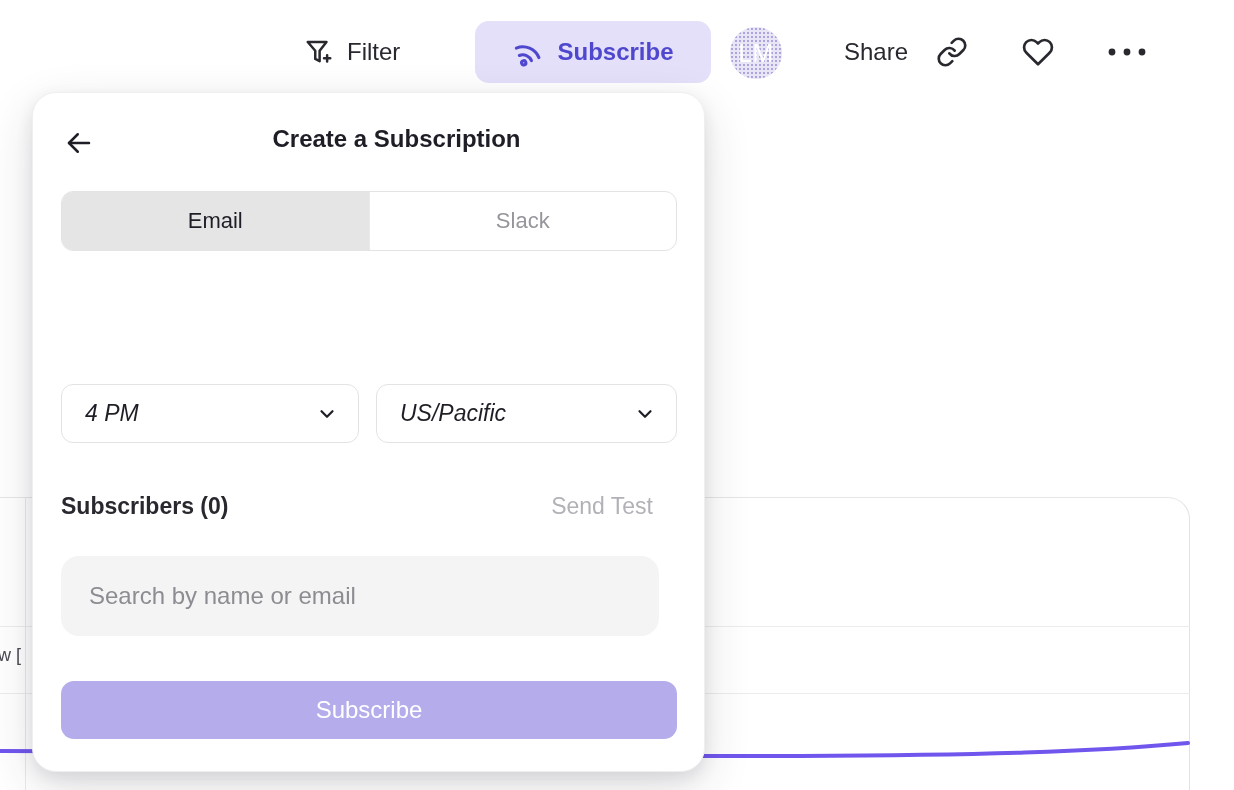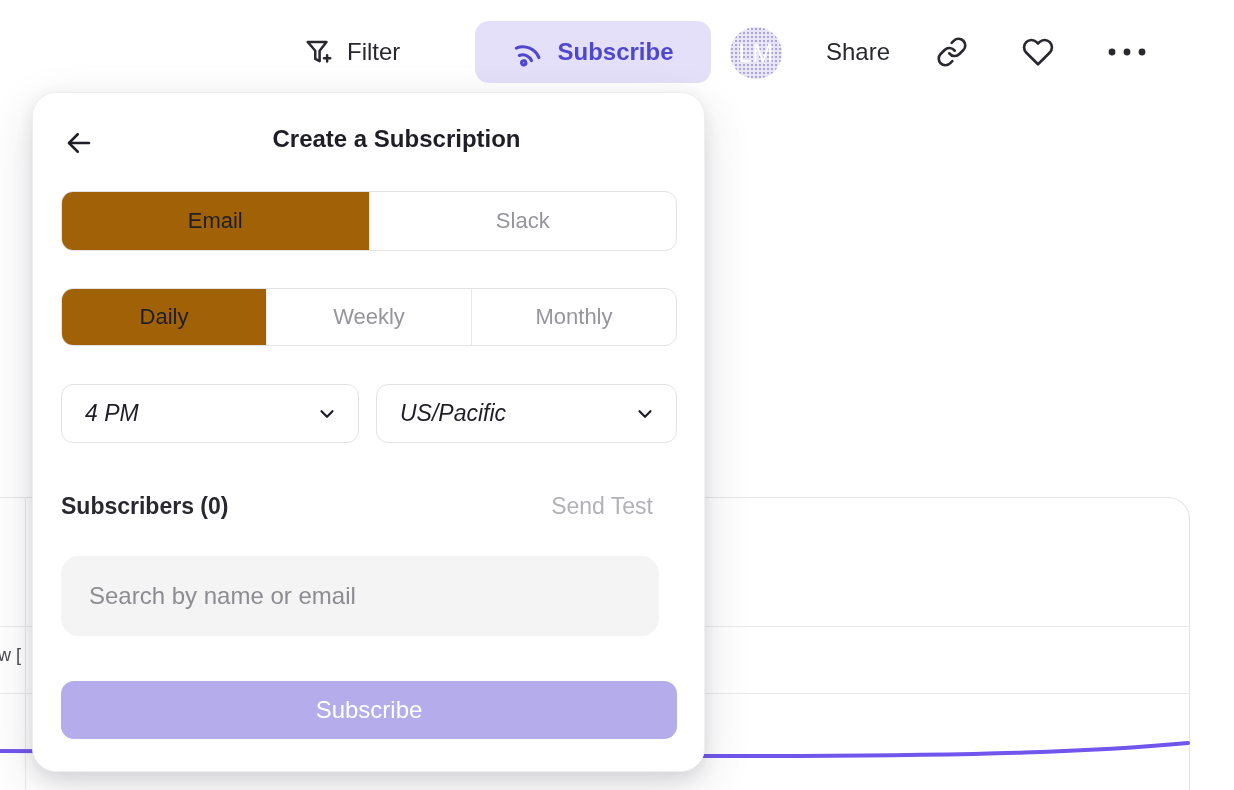--- a/index.html
+++ b/index.html
@@ -24,41 +24,41 @@
   #subscribe-chip { left:475px; top:21px; width:236px; height:62px; border-radius:14px;
     background:#e4e0fa; justify-content:center; gap:13px; cursor:pointer; }
   #subscribe-chip .lbl { font-size:24px; font-weight:600; color:#4f47cd; }
   #avatar { left:730px; top:27px; width:52px; height:52px; border-radius:50%;
     background-color:#e7e5f6;
     background-image:radial-gradient(#aca5dd 1.1px, rgba(0,0,0,0) 1.4px);
     background-size:4px 4px;
     display:flex; align-items:center; justify-content:center; }
   #avatar .lbl { color:#fff; font-weight:400; font-size:25px; letter-spacing:.5px; }
   #share-btn { left:826px; top:33px; height:38px; cursor:pointer; }
-  #share-btn .lbl { font-size:24px; font-weight:500; color:#29282f; }
+  #share-btn .lbl { font-size:24px; font-weight:500; color:#29282f;margin-left:18px; }
   #link-btn  { left:936px; top:36px; cursor:pointer; }
   #heart-btn { left:1022px; top:36px; cursor:pointer; }
   #more-btn  { left:1106px; top:40px; cursor:pointer; }
 
   
   #modal { position:absolute; left:32px; top:92px; width:673px; height:680px; z-index:10;
     background:#fff; border-radius:24px; border:1px solid #efefef;
     box-shadow:0 6px 16px rgba(40,40,60,.10), 0 16px 48px rgba(40,40,60,.14); }
   #modal-header { position:absolute; left:0; top:30px; width:100%; height:40px; }
   #back-btn { position:absolute; left:30px; top:4px; width:32px; height:32px; cursor:pointer;
     display:flex; align-items:center; justify-content:center; }
   #modal-title { position:absolute; left:0; top:2px; width:100%; text-align:center;
     font-size:24px; font-weight:600; color:#1f1e26;margin-left:28px; }
 
   .seg { position:absolute; left:28px; width:616px; border:1px solid #e3e3e3;
     border-radius:12px; background:#fff; display:flex; overflow:hidden; }
   .seg .opt { flex:1; display:flex; align-items:center; justify-content:center;
     font-size:22px; color:#96959c; cursor:pointer; border-left:1px solid #e9e9e9; }
   .seg .opt:first-child { border-left:none; }
-  .seg .opt.sel { background:#a16207; color:#1f1e26; font-weight:500; }
+  .seg .opt.sel { background:#e5e5e5; color:#1f1e26; font-weight:500; }
   #seg-channel { top:98px; height:60px; }
   #seg-freq    { top:195px; height:58px; }
 
   .select { position:absolute; top:291px; height:59px; border:1px solid #e3e3e3;
     border-radius:12px; background:#fff; display:flex; align-items:center;
     padding:0 20px 0 23px; cursor:pointer; }
   .select .val { flex:1; font-size:23px; font-weight:500; color:#1f1e26;font-style:italic; }
   #time-select { left:28px; width:298px; }
   #tz-select   { left:343px; width:301px; }
 
@@ -164,25 +164,20 @@
       </span>
     </div>
     <div id="modal-title">Create a Subscription</div>
   </div>
 
   <div class="seg" id="seg-channel">
     <div class="opt sel">Email</div>
     <div class="opt">Slack</div>
   </div>
 
-  <div class="seg" id="seg-freq">
-    <div class="opt sel">Daily</div>
-    <div class="opt">Weekly</div>
-    <div class="opt">Monthly</div>
-  </div>
 
   <div class="select" id="time-select">
     <span class="val">4 PM</span>
     <span>
       <svg width="22" height="22" viewBox="0 0 24 24" fill="none" stroke="#1f1e26" stroke-width="2.4" stroke-linecap="round" stroke-linejoin="round">
         <polyline points="6 9 12 15 18 9"></polyline>
       </svg>
     </span>
   </div>
 

